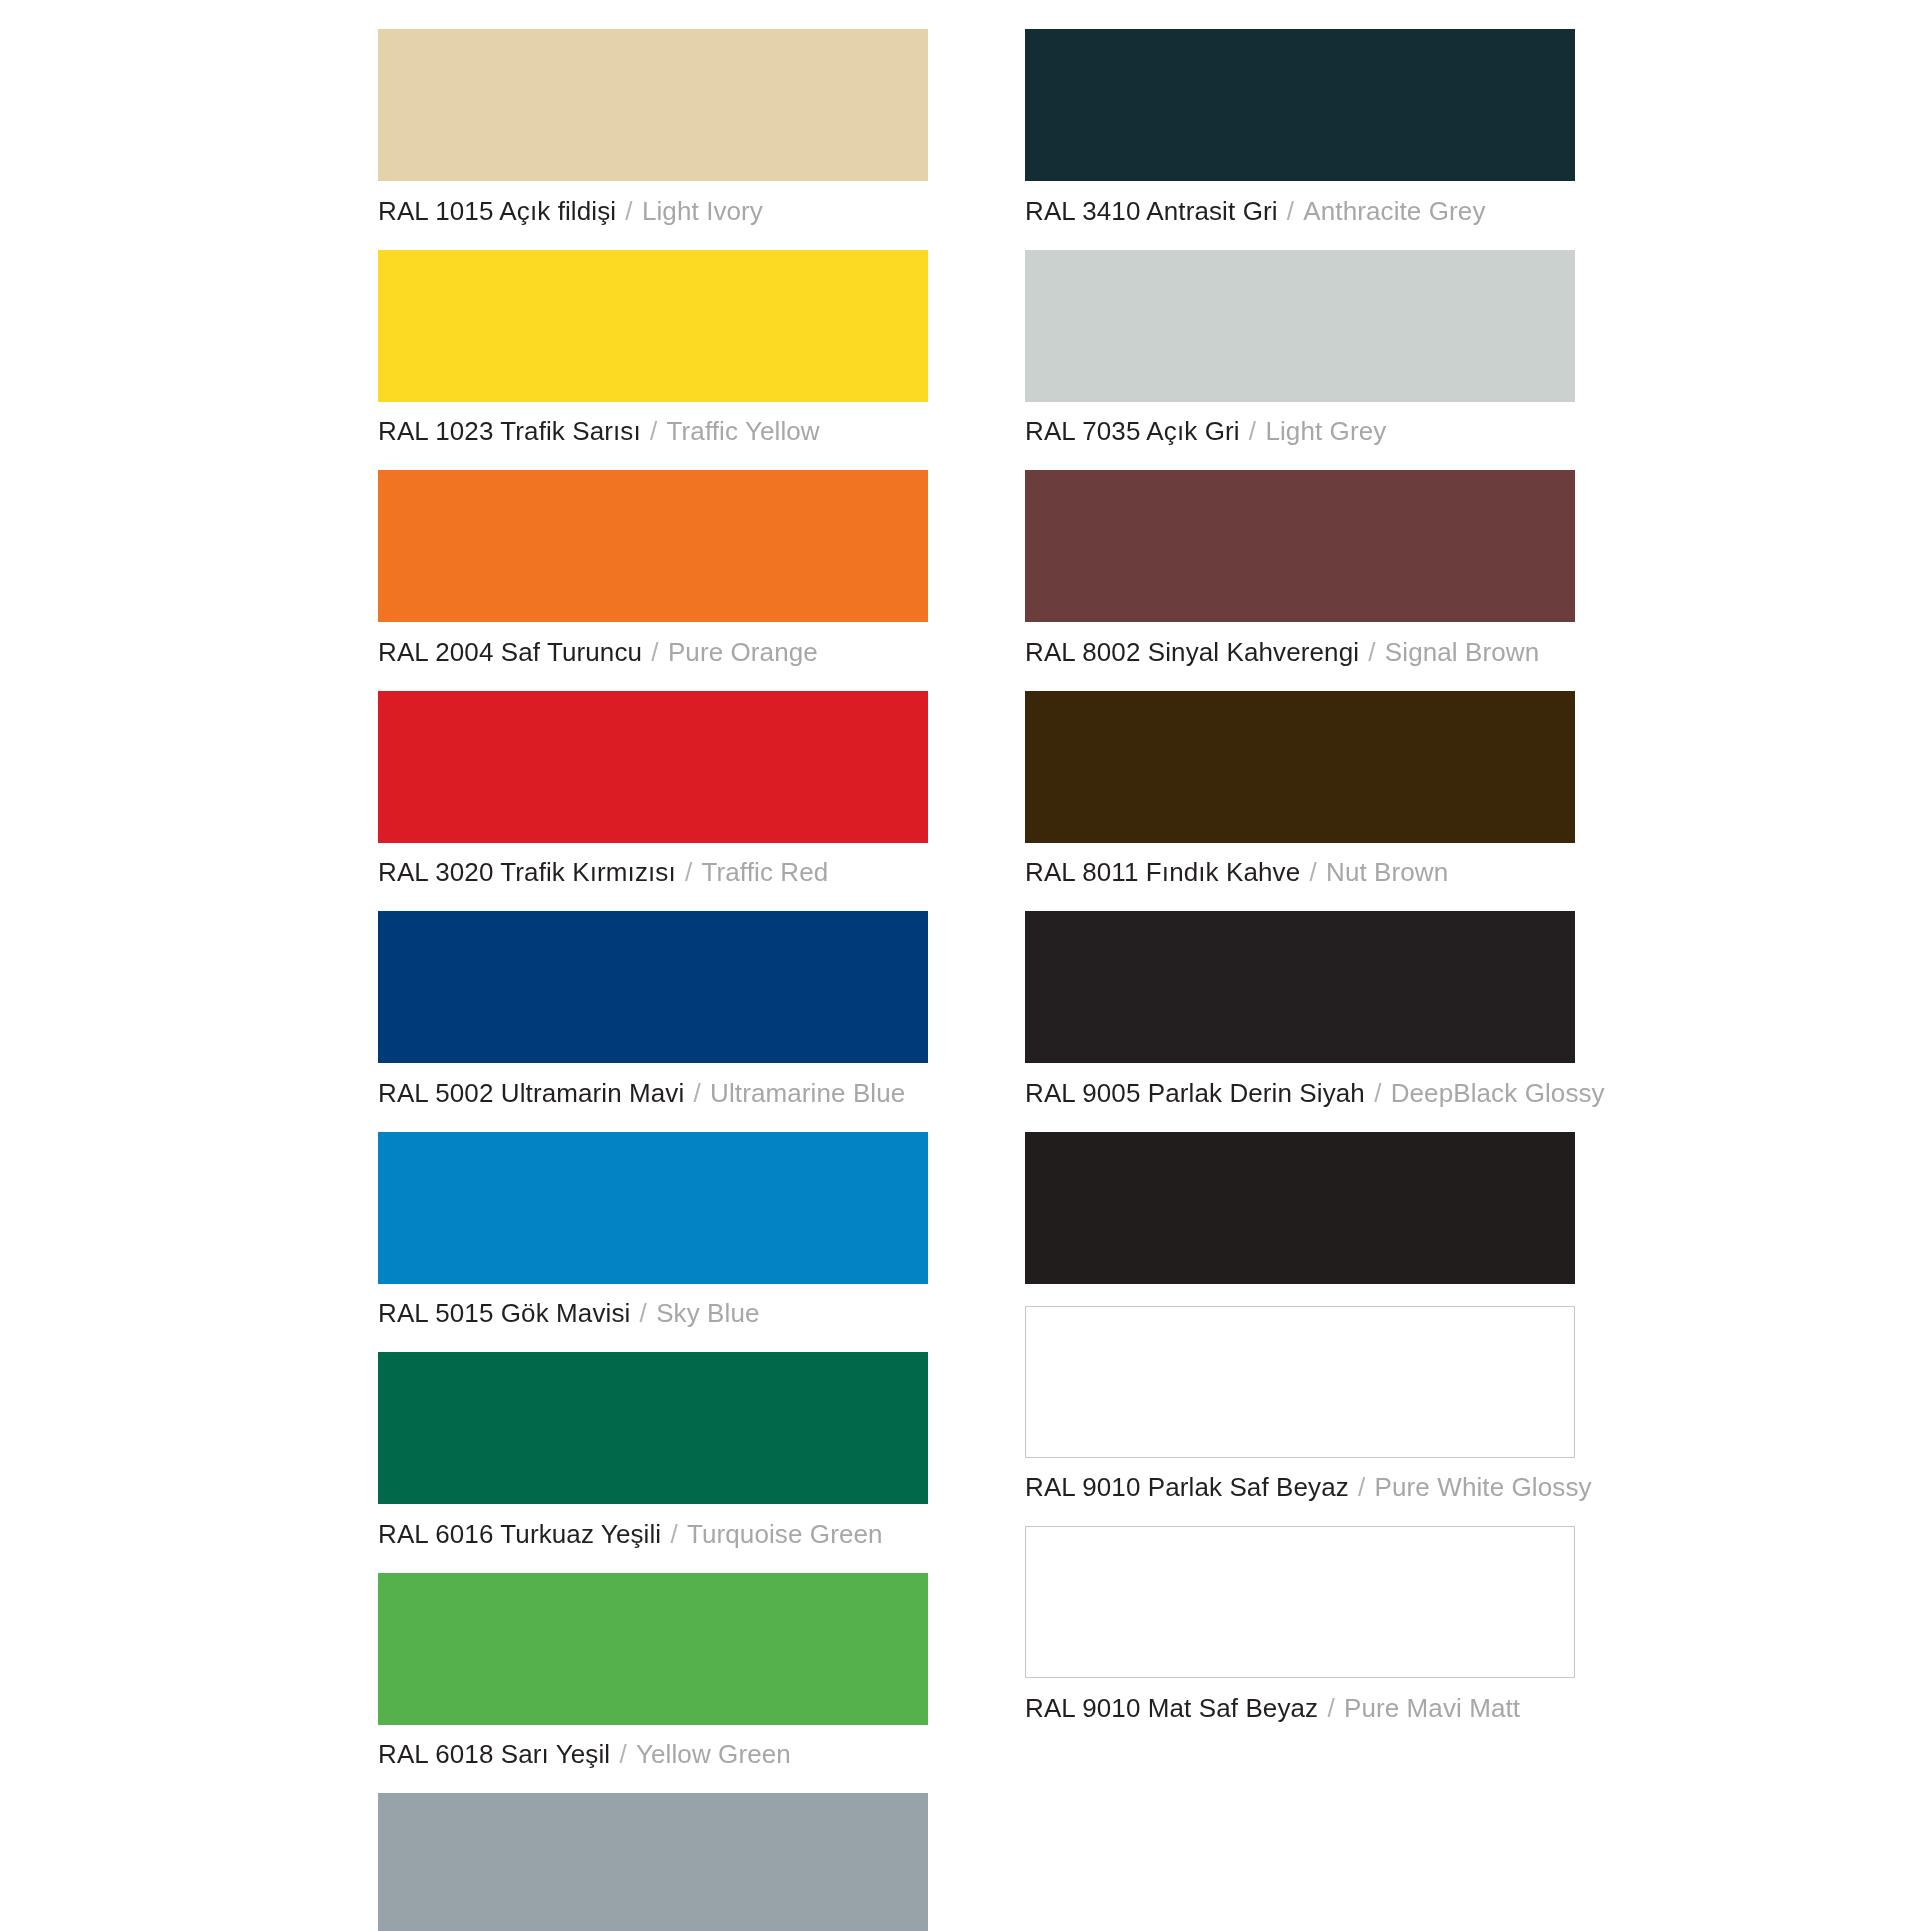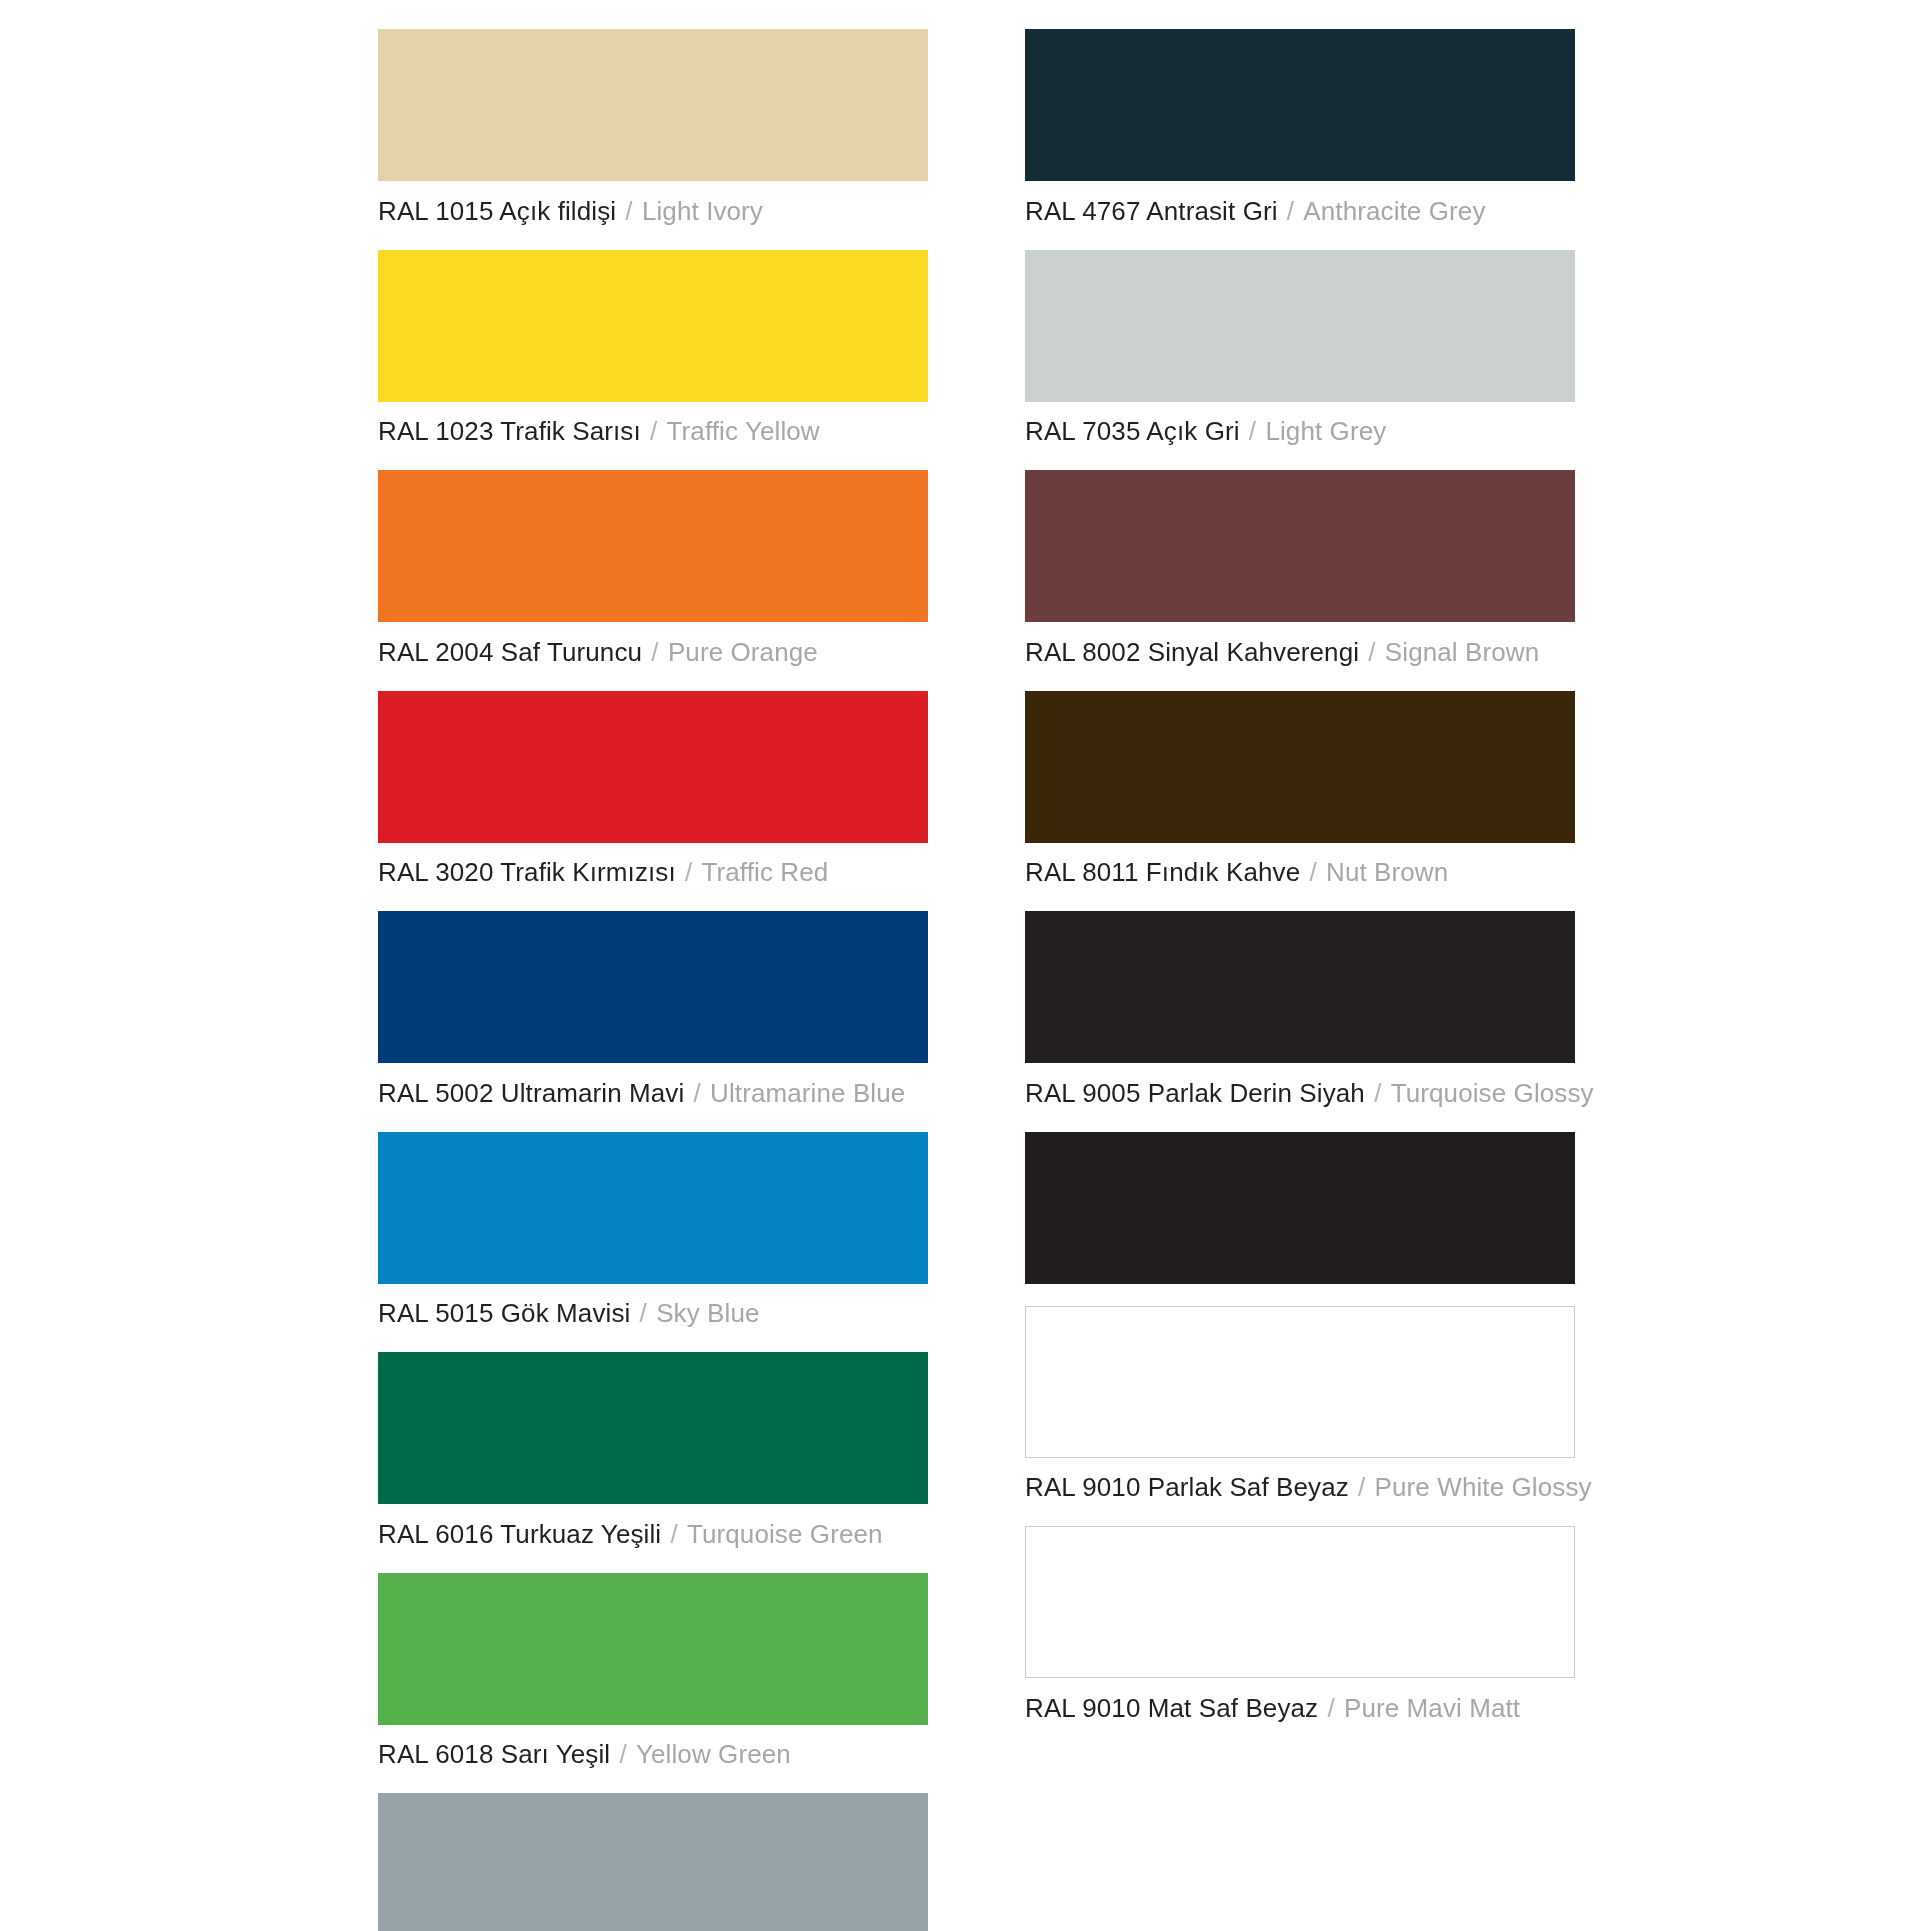--- a/index.html
+++ b/index.html
@@ -111,37 +111,37 @@
           <div class="swatch-chip" style="background: rgb(84, 177, 76);"></div>
           <div class="swatch-caption"><span class="tr-name">RAL 6018 Sarı Yeşil</span><span class="sep"> / </span><span class="en-name">Yellow Green</span></div>
         </div>
         <div class="swatch-row">
           <div class="swatch-chip" style="background: rgb(151, 162, 169);"></div>
         </div>
       </div>
     <div class="column" id="col-right">
         <div class="swatch-row">
           <div class="swatch-chip" style="background: rgb(20, 44, 51);"></div>
-          <div class="swatch-caption"><span class="tr-name">RAL 4767 Antrasit Gri</span><span class="sep"> / </span><span class="en-name">Anthracite Grey</span></div>
+          <div class="swatch-caption"><span class="tr-name">RAL 3410 Antrasit Gri</span><span class="sep"> / </span><span class="en-name">Anthracite Grey</span></div>
         </div>
         <div class="swatch-row">
           <div class="swatch-chip" style="background: rgb(203, 209, 207);"></div>
           <div class="swatch-caption"><span class="tr-name">RAL 7035 Açık Gri</span><span class="sep"> / </span><span class="en-name">Light Grey</span></div>
         </div>
         <div class="swatch-row">
           <div class="swatch-chip" style="background: rgb(107, 61, 60);"></div>
           <div class="swatch-caption"><span class="tr-name">RAL 8002 Sinyal Kahverengi</span><span class="sep"> / </span><span class="en-name">Signal Brown</span></div>
         </div>
         <div class="swatch-row">
           <div class="swatch-chip" style="background: rgb(58, 38, 9);"></div>
           <div class="swatch-caption"><span class="tr-name">RAL 8011 Fındık Kahve</span><span class="sep"> / </span><span class="en-name">Nut Brown</span></div>
         </div>
         <div class="swatch-row">
           <div class="swatch-chip" style="background: rgb(35, 31, 32);"></div>
-          <div class="swatch-caption"><span class="tr-name">RAL 9005 Parlak Derin Siyah</span><span class="sep"> / </span><span class="en-name">Turquoise Glossy</span></div>
+          <div class="swatch-caption"><span class="tr-name">RAL 9005 Parlak Derin Siyah</span><span class="sep"> / </span><span class="en-name">DeepBlack Glossy</span></div>
         </div>
         <div class="swatch-row">
           <div class="swatch-chip" style="background: rgb(33, 29, 28);"></div>
         </div>
         <div class="swatch-row">
           <div class="swatch-chip outlined" style="background: rgb(255, 255, 255);"></div>
           <div class="swatch-caption"><span class="tr-name">RAL 9010 Parlak Saf Beyaz</span><span class="sep"> / </span><span class="en-name">Pure White Glossy</span></div>
         </div>
         <div class="swatch-row">
           <div class="swatch-chip outlined" style="background: rgb(255, 255, 255);"></div>

